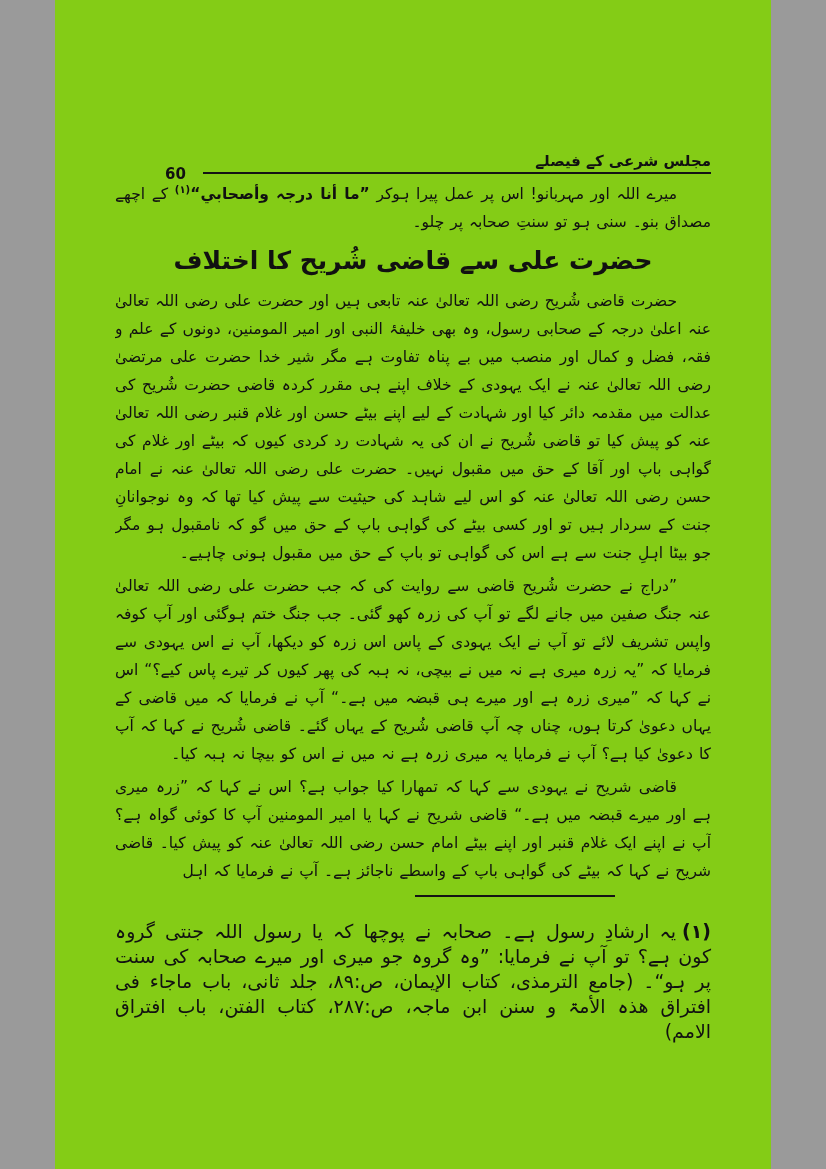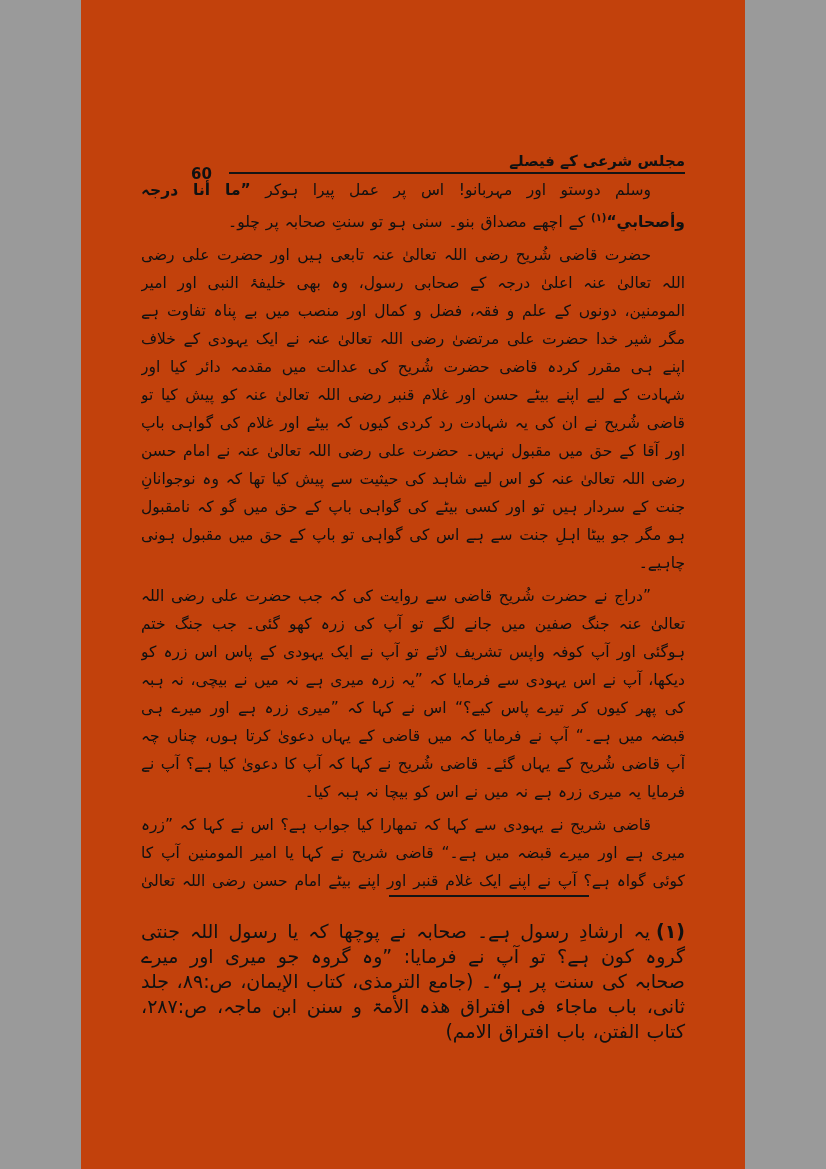--- a/index.html
+++ b/index.html
@@ -1,21 +1,21 @@
 <!DOCTYPE html>
 <html lang="ur" dir="rtl"><head>
 <meta charset="utf-8">
 <style>
   * { margin:0; padding:0; box-sizing:border-box; }
   html,body { background:#9a9a9a; }
   .page {
     position:relative;
-    width:664px; height:1169px;
+    width:716px; height:1169px;
     margin:0 auto;
-    background:#c2410c;
+    background:#84cc16;
     color:#111111;
     font-family:"DejaVu Sans", sans-serif;
     direction:rtl;
     overflow:hidden;
   }
   
   .header {
     position:absolute; top:138px; left:60px; right:60px;
     height:36px;
   }
@@ -77,23 +77,24 @@
 
   <div class="header">
     <span class="running-title">مجلس شرعی کے فیصلے</span>
     <div class="header-rule"></div>
     <span class="page-number">60</span>
   </div>
 
   <div class="content">
 
     <p>
-      <span>وسلم دوستو اور مہربانو! اس پر عمل پیرا ہوکر </span><span class="arabic-quote">”ما أنا درجہ وأصحابي“</span><span class="fn-ref">(۱)</span><span> کے اچھے مصداق بنو۔ سنی ہو تو سنتِ صحابہ پر چلو۔</span>
+      <span>میرے اللہ اور مہربانو! اس پر عمل پیرا ہوکر </span><span class="arabic-quote">”ما أنا درجہ وأصحابي“</span><span class="fn-ref">(۱)</span><span> کے اچھے مصداق بنو۔ سنی ہو تو سنتِ صحابہ پر چلو۔</span>
     </p>
 
+    <h2 class="section-heading">حضرت علی سے قاضی شُریح کا اختلاف</h2>
 
     <p>حضرت قاضی شُریح رضی اللہ تعالیٰ عنہ تابعی ہیں اور حضرت علی رضی اللہ تعالیٰ عنہ اعلیٰ درجہ کے صحابی رسول، وہ بھی خلیفۂ النبی اور امیر المومنین، دونوں کے علم و فقہ، فضل و کمال اور منصب میں بے پناہ تفاوت ہے مگر شیر خدا حضرت علی مرتضیٰ رضی اللہ تعالیٰ عنہ نے ایک یہودی کے خلاف اپنے ہی مقرر کردہ قاضی حضرت شُریح کی عدالت میں مقدمہ دائر کیا اور شہادت کے لیے اپنے بیٹے حسن اور غلام قنبر رضی اللہ تعالیٰ عنہ کو پیش کیا تو قاضی شُریح نے ان کی یہ شہادت رد کردی کیوں کہ بیٹے اور غلام کی گواہی باپ اور آقا کے حق میں مقبول نہیں۔ حضرت علی رضی اللہ تعالیٰ عنہ نے امام حسن رضی اللہ تعالیٰ عنہ کو اس لیے شاہد کی حیثیت سے پیش کیا تھا کہ وہ نوجوانانِ جنت کے سردار ہیں تو اور کسی بیٹے کی گواہی باپ کے حق میں گو کہ نامقبول ہو مگر جو بیٹا اہلِ جنت سے ہے اس کی گواہی تو باپ کے حق میں مقبول ہونی چاہیے۔</p>
 
 
     <p>”دراج نے حضرت شُریح قاضی سے روایت کی کہ جب حضرت علی رضی اللہ تعالیٰ عنہ جنگ صفین میں جانے لگے تو آپ کی زرہ کھو گئی۔ جب جنگ ختم ہوگئی اور آپ کوفہ واپس تشریف لائے تو آپ نے ایک یہودی کے پاس اس زرہ کو دیکھا، آپ نے اس یہودی سے فرمایا کہ ”یہ زرہ میری ہے نہ میں نے بیچی، نہ ہبہ کی پھر کیوں کر تیرے پاس کیے؟“ اس نے کہا کہ ”میری زرہ ہے اور میرے ہی قبضہ میں ہے۔“ آپ نے فرمایا کہ میں قاضی کے یہاں دعویٰ کرتا ہوں، چناں چہ آپ قاضی شُریح کے یہاں گئے۔ قاضی شُریح نے کہا کہ آپ کا دعویٰ کیا ہے؟ آپ نے فرمایا یہ میری زرہ ہے نہ میں نے اس کو بیچا نہ ہبہ کیا۔</p>
 
     <p>قاضی شریح نے یہودی سے کہا کہ تمھارا کیا جواب ہے؟ اس نے کہا کہ ”زرہ میری ہے اور میرے قبضہ میں ہے۔“ قاضی شریح نے کہا یا امیر المومنین آپ کا کوئی گواہ ہے؟ آپ نے اپنے ایک غلام قنبر اور اپنے بیٹے امام حسن رضی اللہ تعالیٰ عنہ کو پیش کیا۔ قاضی شریح نے کہا کہ بیٹے کی گواہی باپ کے واسطے ناجائز ہے۔ آپ نے فرمایا کہ اہل</p>
   </div>
 
   <div class="footnotes">

